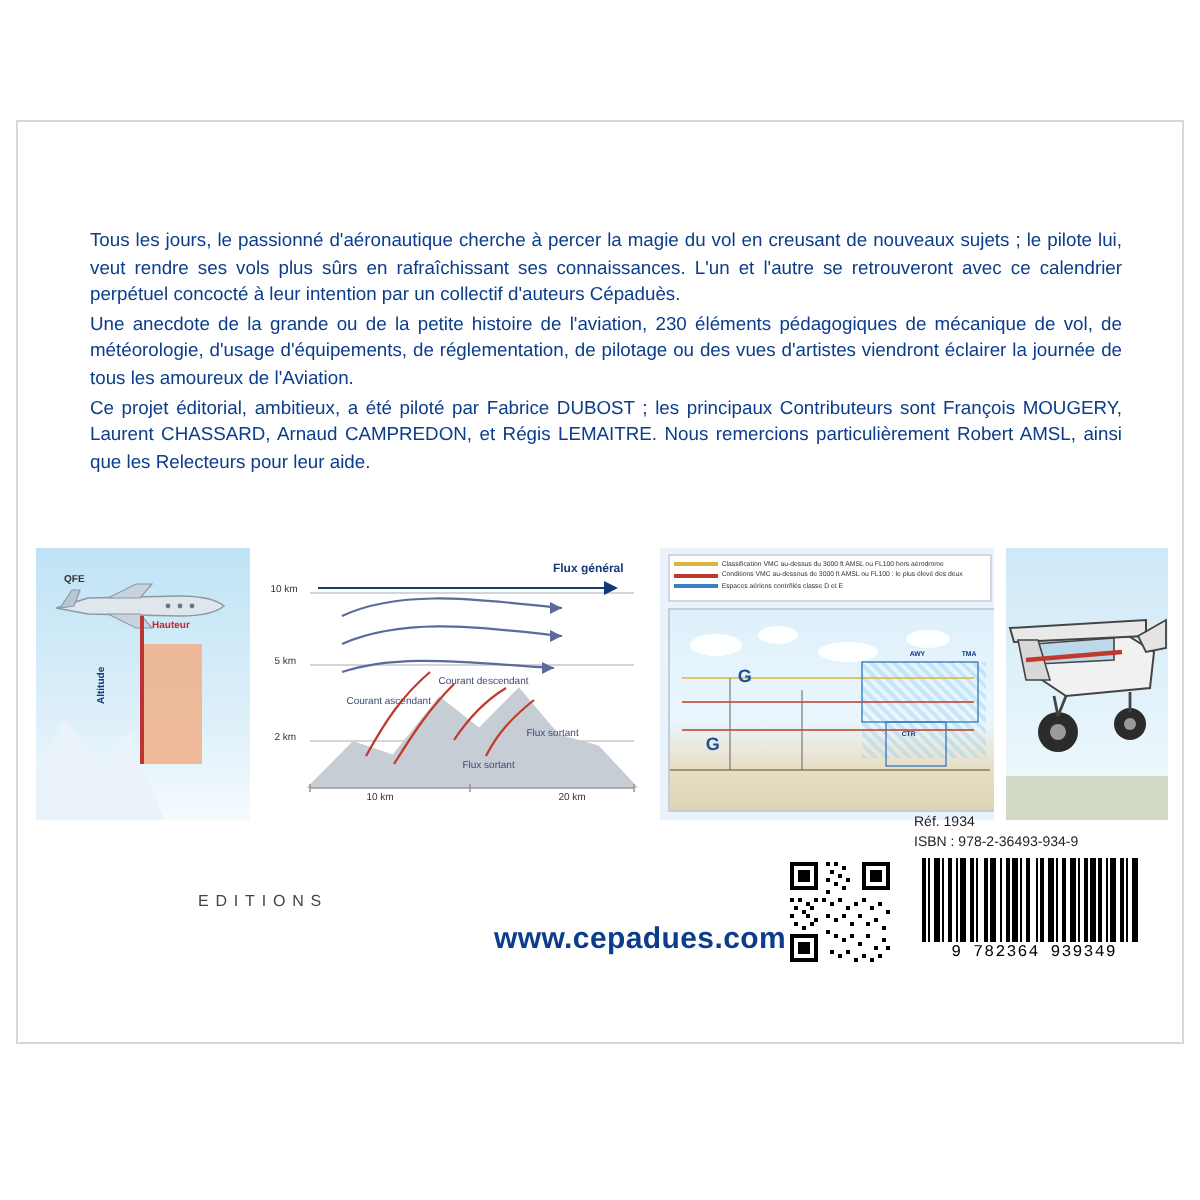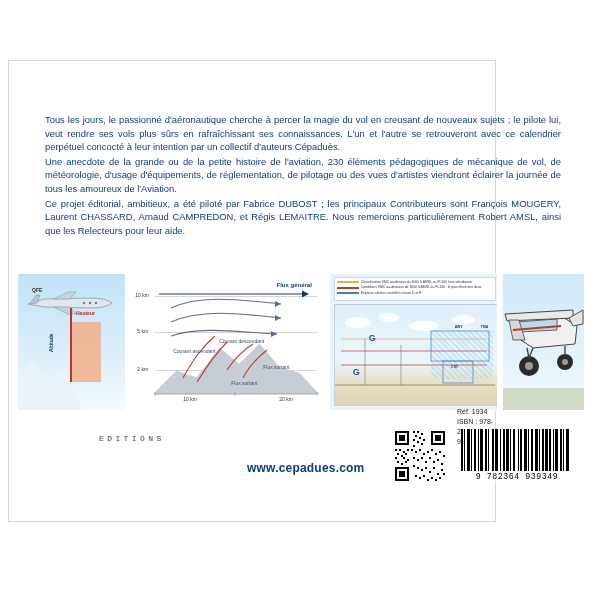--- a/index.html
+++ b/index.html
@@ -16,21 +16,21 @@
   .page {
     position: relative;
     width: 600px;
     height: 600px;
     background: #ffffff;
   }
   .book-cover {
     position: absolute;
     left: 8px;
     top: 60px;
-    width: 488px;
+    width: 584px;
     height: 462px;
     background: #ffffff;
     border: 1px solid #d8d8d8;
     box-sizing: border-box;
   }
   
   .blurb {
     position: absolute;
     left: 36px;
     top: 52px;
@@ -135,29 +135,28 @@
     font-weight: bold;
     font-size: 30px;
     color: #c8102e;
     letter-spacing: -0.5px;
     line-height: 32px;
   }
   .brand .sub {
     font-size: 8px;
     color: #444;
     letter-spacing: 3.4px;
-    margin-top: 1px;
+    margin-top: 13px;
     padding-left: 52px;
-    font-family: Liberation Mono, monospace;
   }
   .website {
     position: absolute;
     left: 238px;
     top: 400px;
-    font-size: 12px;
+    font-size: 15px;
     font-weight: bold;
     color: #0b3d8c;
     letter-spacing: .2px;
   }
   .refblock {
     position: absolute;
     left: 448px;
     top: 346px;
     font-size: 7px;
     color: #222;

